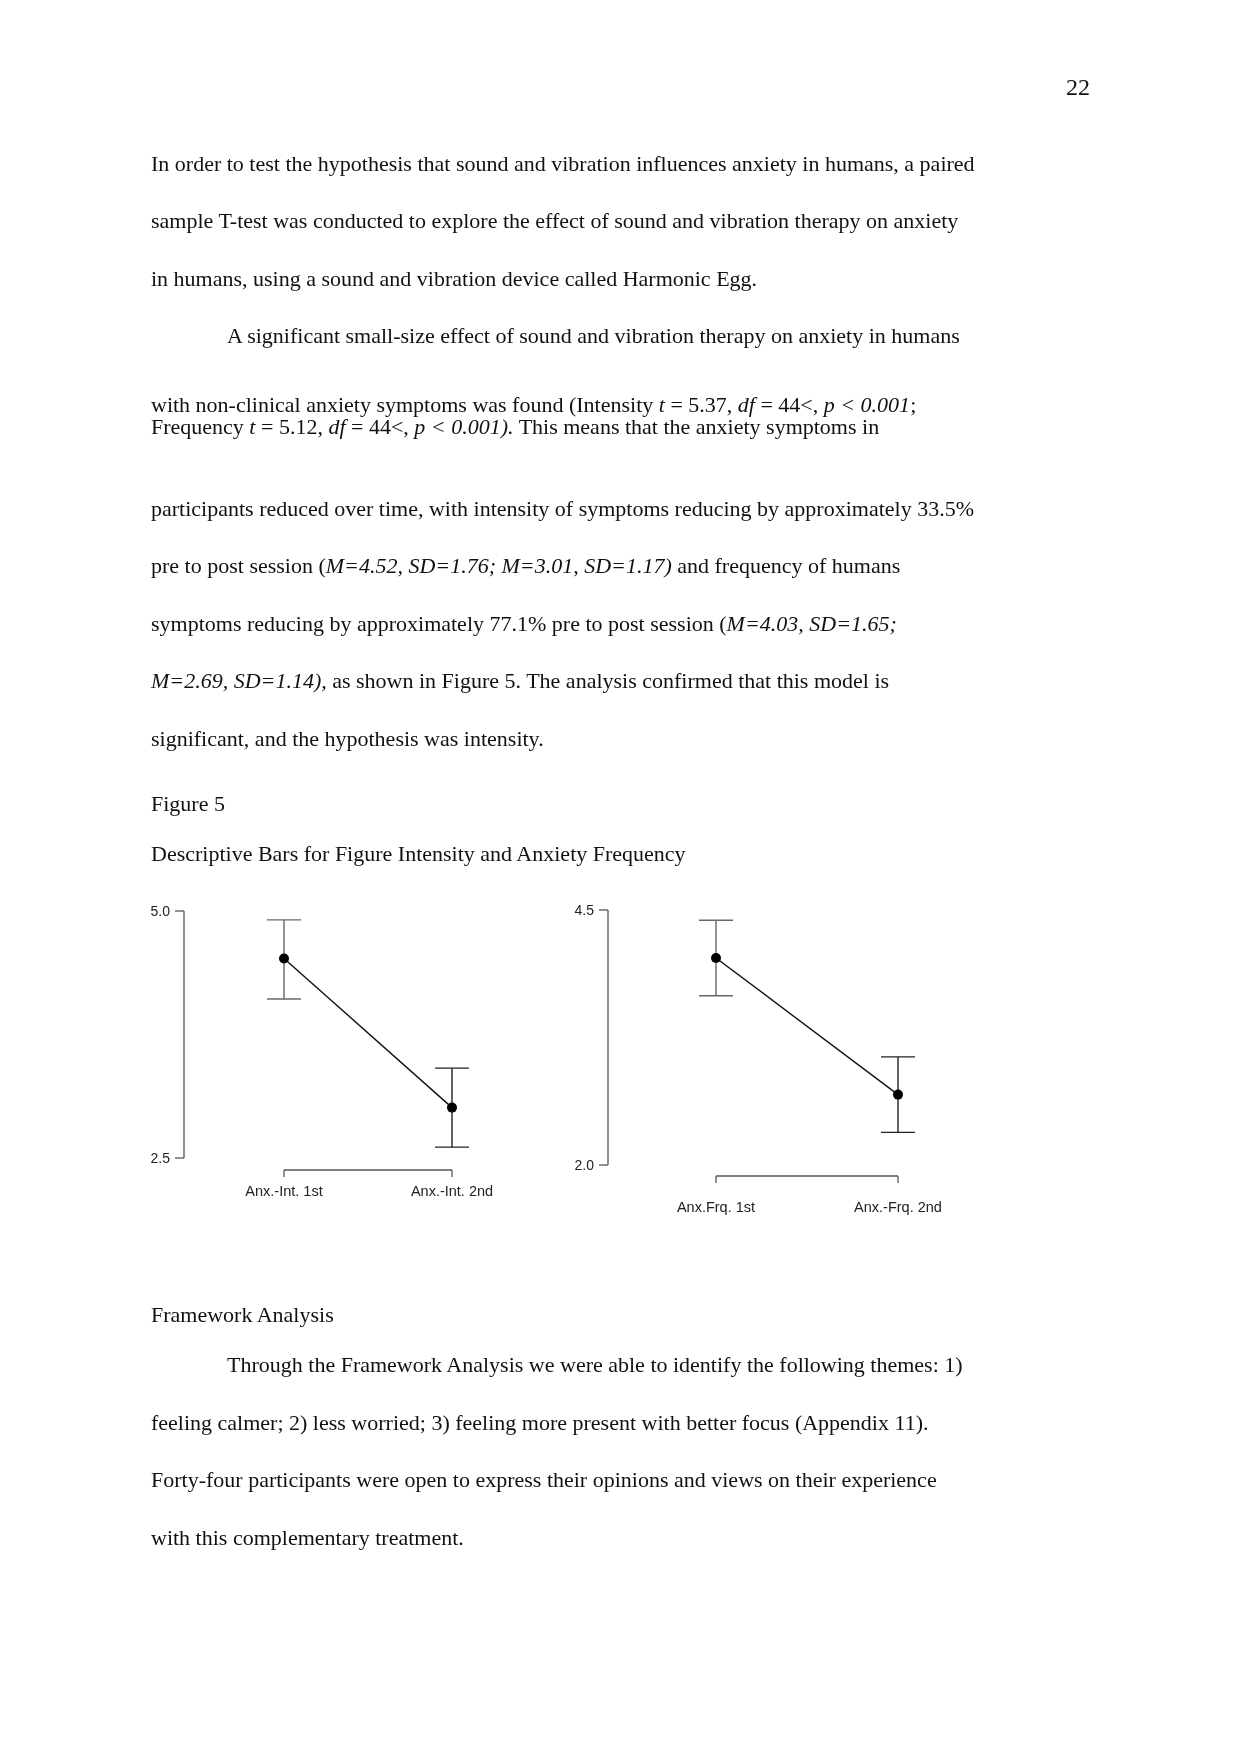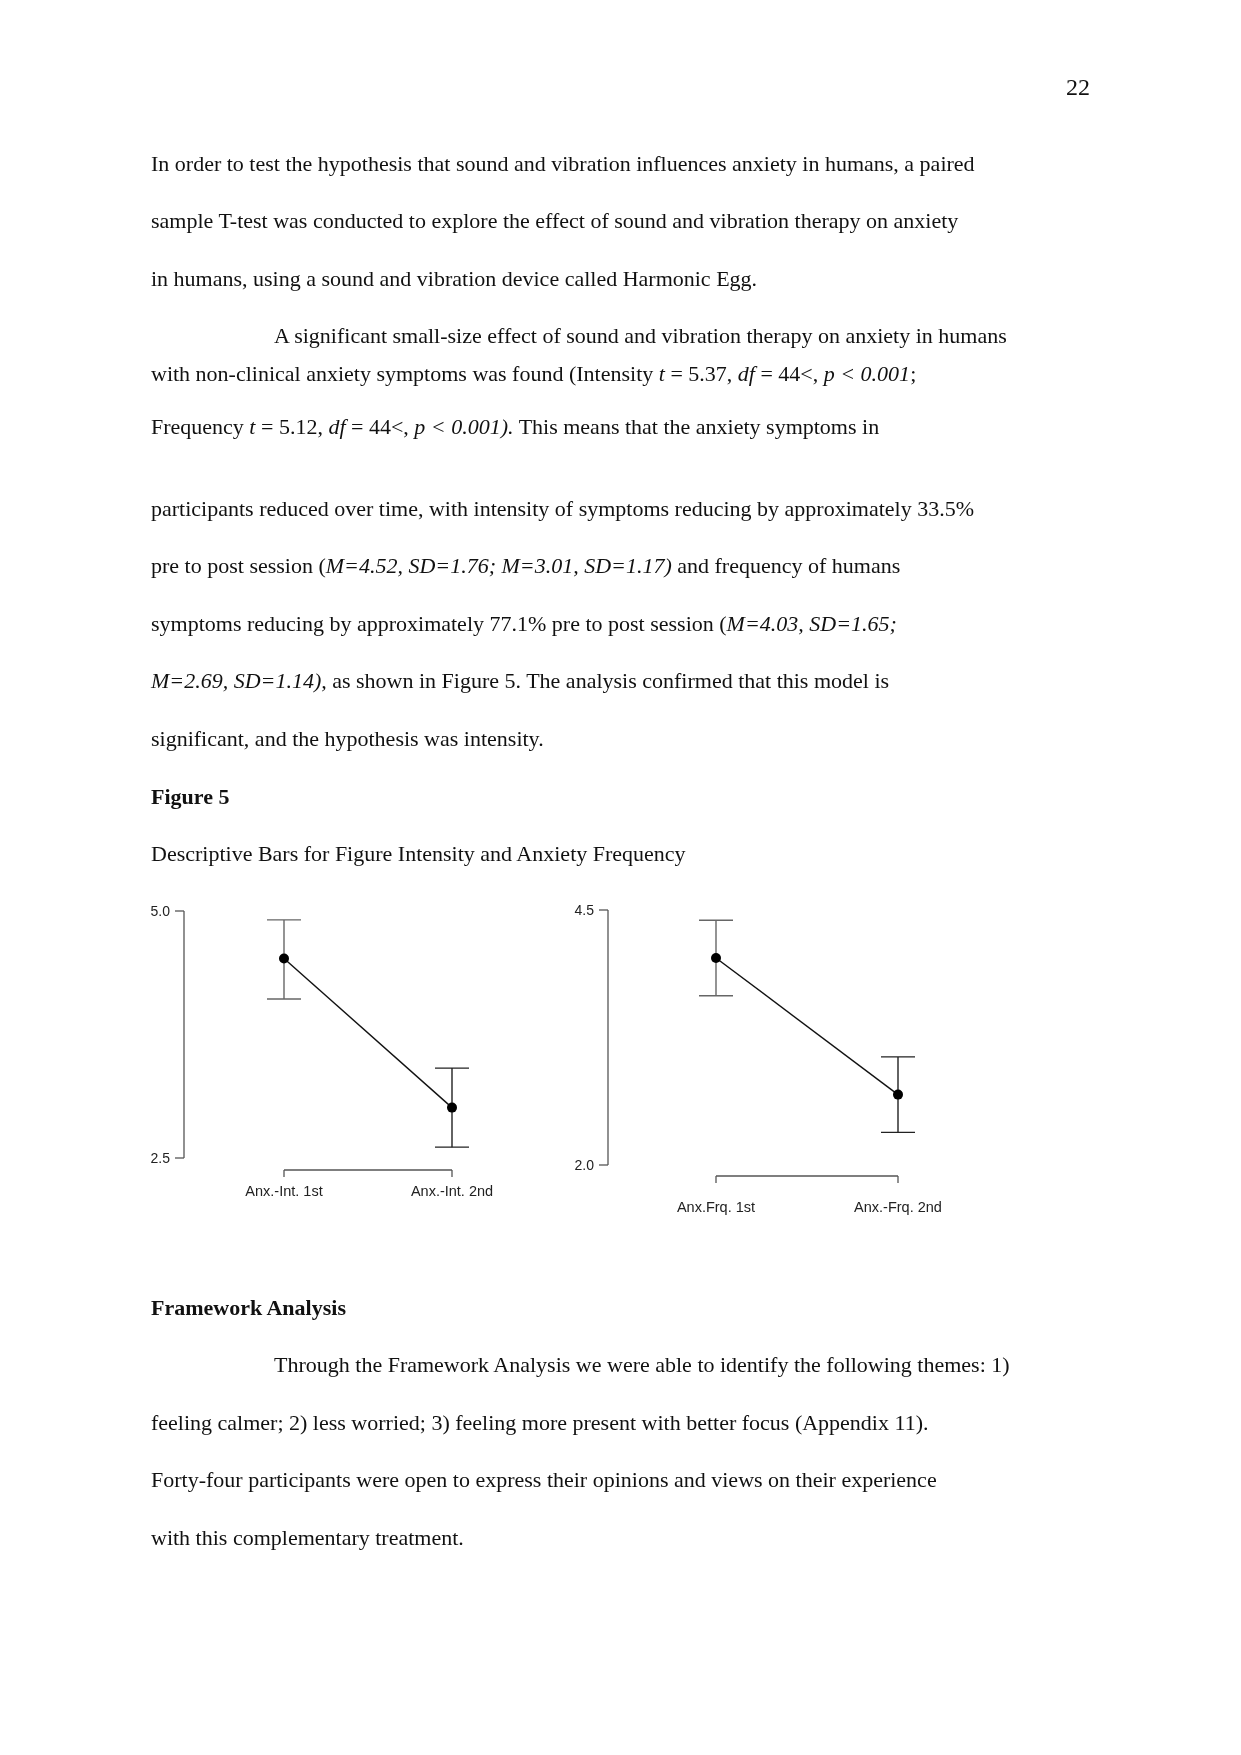--- a/index.html
+++ b/index.html
@@ -1,37 +1,37 @@
 <!DOCTYPE html>
 <html><head>
 <meta charset="utf-8">
 <style>
   html, body { margin: 0; padding: 0; background: #ffffff; }
   body { width: 1241px; height: 1755px; position: relative; overflow: hidden;
          font-family: "Liberation Serif", serif; color: #111; }
   .page-number { position: absolute; top: 74px; right: 151px; font-size: 24px; margin-left: 25px; }
   .line { position: absolute; left: 151px; font-size: 22px; white-space: nowrap; line-height: 30px; }
-  .indent { left: 227px; margin-left: 47px; }
-  .bold { font-weight: bold; }
+  .indent { left: 227px; }
+  .bold { font-weight: normal; margin-top: 7px; }
   em { font-style: italic; }
   svg.fig { position: absolute; left: 0; top: 880px; }
   .tick-text { font-family: "Liberation Sans", sans-serif; font-size: 14px; fill: #222; }
   .cat-text { font-family: "Liberation Sans", sans-serif; font-size: 14.5px; fill: #222; }
 </style>
 </head>
 <body>
 
 <div class="page-number">22</div>
 
 <div class="line" style="top:149px">In order to test the hypothesis that sound and vibration influences anxiety in humans, a paired</div>
 <div class="line" style="top:206px">sample T-test was conducted to explore the effect of sound and vibration therapy on anxiety</div>
 <div class="line" style="top:264px">in humans, using a sound and vibration device called Harmonic Egg.</div>
 
 <div class="line indent" style="top:321px">A significant small-size effect of sound and vibration therapy on anxiety in humans</div>
-<div class="line" style="top:359px"><span>with non-clinical anxiety symptoms was found (Intensity </span><em>t</em><span> = 5.37, </span><em>df</em><span> = 44&lt;, </span><em>p &lt; 0.001</em><span>;</span></div>
+<div class="line" style="top:390px"><span>with non-clinical anxiety symptoms was found (Intensity </span><em>t</em><span> = 5.37, </span><em>df</em><span> = 44&lt;, </span><em>p &lt; 0.001</em><span>;</span></div>
 <div class="line" style="top:412px"><span>Frequency </span><em>t</em><span> = 5.12, </span><em>df</em><span> = 44&lt;, </span><em>p &lt; 0.001).</em><span> This means that the anxiety symptoms in</span></div>
 <div class="line" style="top:494px">participants reduced over time, with intensity of symptoms reducing by approximately 33.5%</div>
 <div class="line" style="top:551px"><span>pre to post session (</span><em>M=4.52, SD=1.76; M=3.01, SD=1.17)</em><span> and frequency of humans</span></div>
 <div class="line" style="top:609px"><span>symptoms reducing by approximately 77.1% pre to post session (</span><em>M=4.03, SD=1.65;</em></div>
 <div class="line" style="top:666px"><em>M=2.69, SD=1.14),</em><span> as shown in Figure 5. The analysis confirmed that this model is</span></div>
 <div class="line" style="top:724px">significant, and the hypothesis was intensity.</div>
 
 <div class="line bold" style="top:782px">Figure 5</div>
 <div class="line" style="top:839px">Descriptive Bars for Figure Intensity and Anxiety Frequency</div>
 

